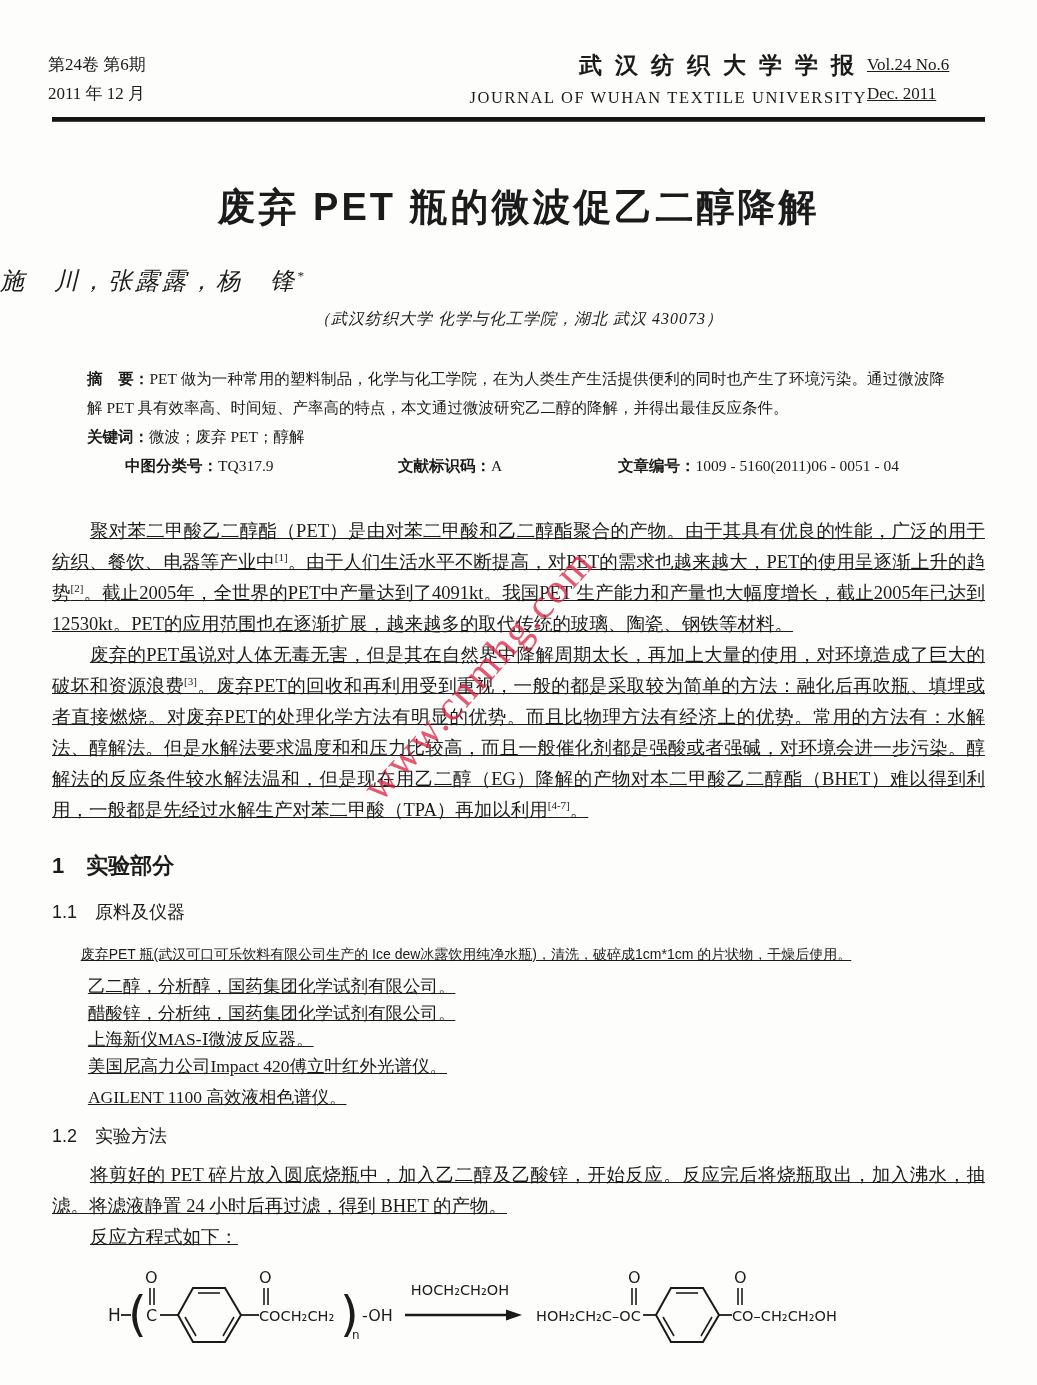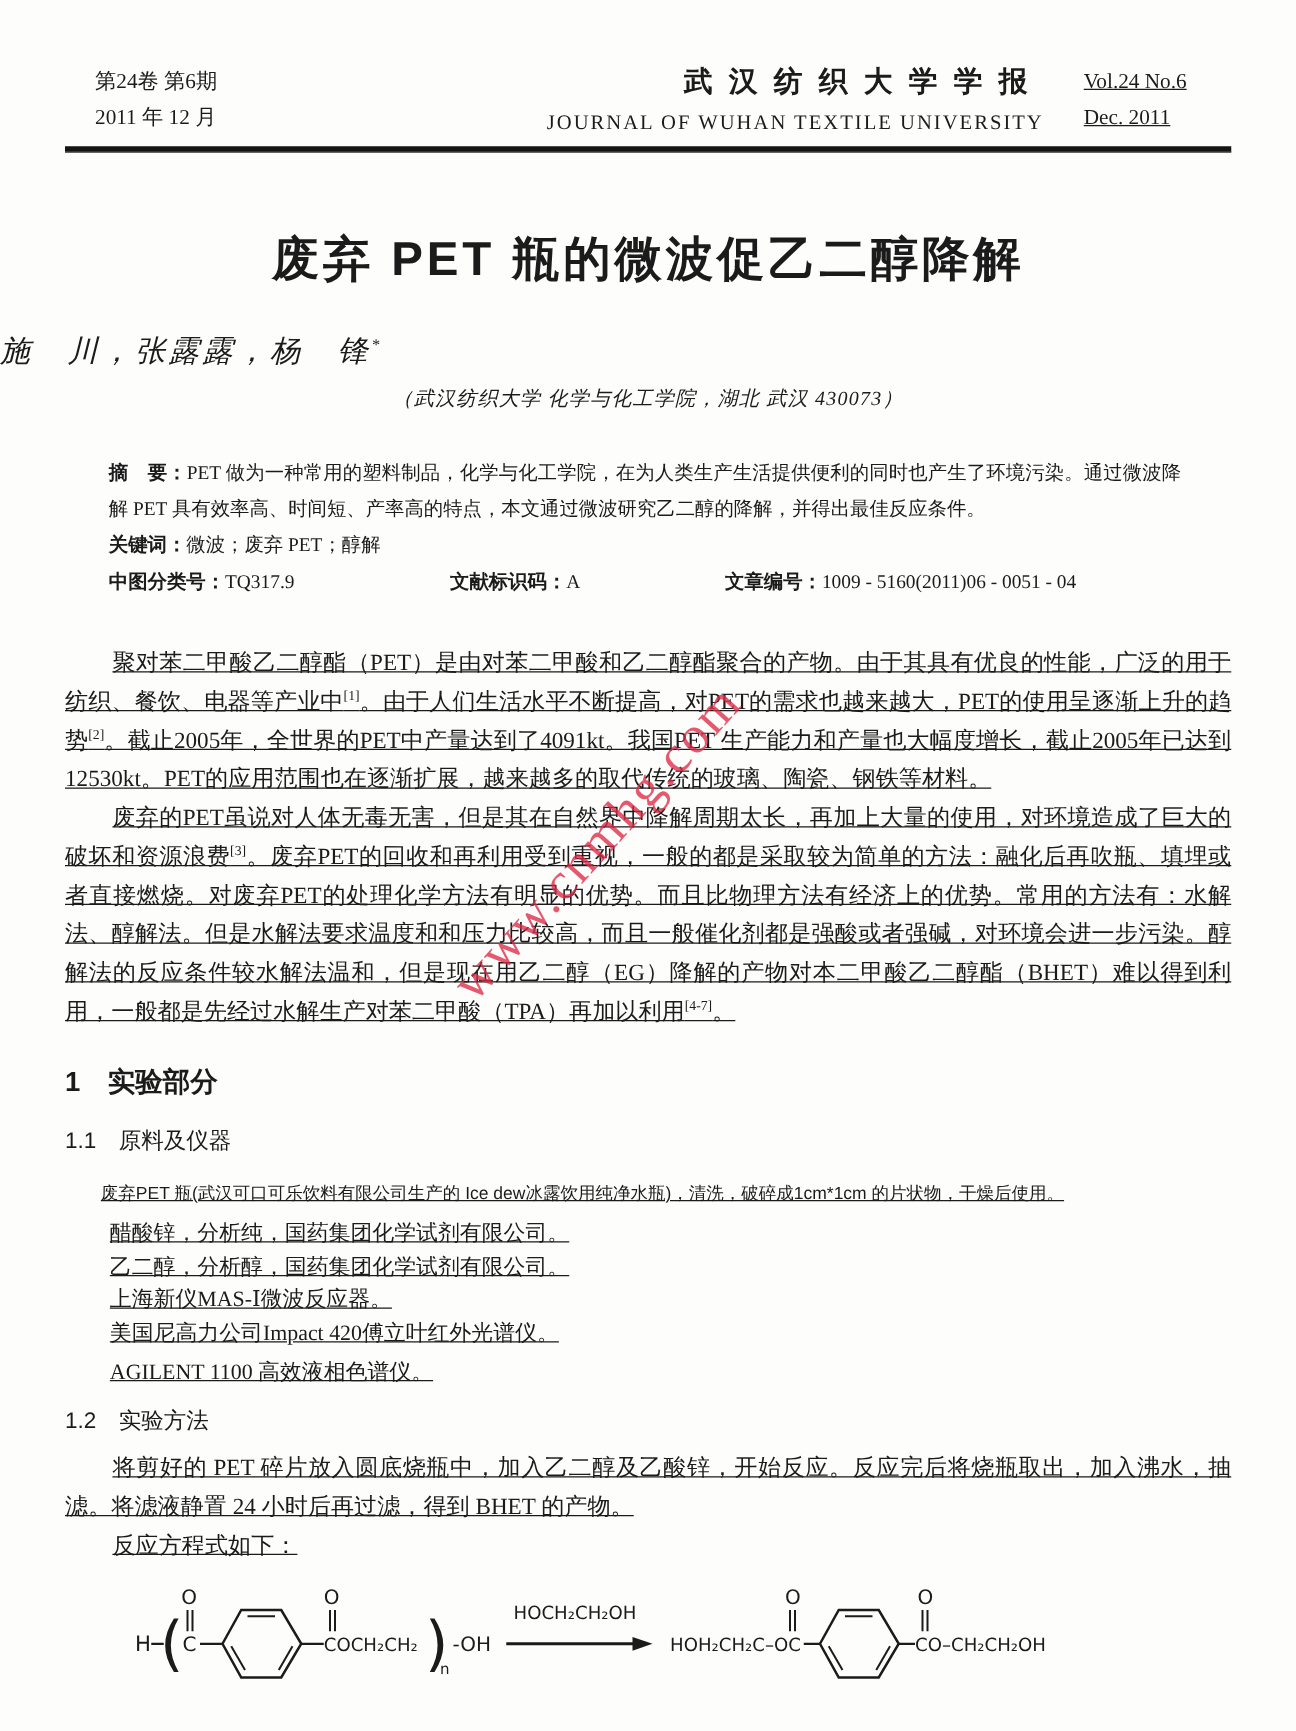--- a/index.html
+++ b/index.html
@@ -7,41 +7,41 @@
     position:relative;
     width:1037px;height:1385px;
     margin:0 auto;
     background:#fdfdfc;
     color:#1b1b1b;
     font-family:"Liberation Serif","DejaVu Serif",serif;
     overflow:hidden;
   }
 
   
-  .header{display:flex;justify-content:space-between;align-items:flex-start;padding:50px 52px 0 76px;gap:32px;}
+  .header{display:flex;justify-content:space-between;align-items:flex-start;padding:50px 52px 0 48px;}
   .header-left,.header-right{font-size:17px;line-height:29px;white-space:nowrap;}
   .header-left{width:210px;}
   .header-right{width:118px;text-decoration:underline;}
   .header-center{flex:1;text-align:right;}
   .journal-cn{font-size:23px;font-weight:bold;letter-spacing:13px;font-family:"Liberation Sans","DejaVu Sans",sans-serif;}
   .journal-en{font-size:16.5px;letter-spacing:1.6px;margin-top:7px;}
   .rule{margin:9px 52px 0 52px;height:4px;background:#141414;border-bottom:1px solid #444;}
 
   
   .title{margin-top:60px;text-align:center;font-size:38px;font-weight:bold;letter-spacing:3px;
          font-family:"Liberation Sans","DejaVu Sans",sans-serif;}
   .authors{margin-top:32px;text-align:left;font-size:24px;font-style:italic;letter-spacing:3px;}
   .authors sup{font-size:13px;}
   .affiliation{margin-top:12px;text-align:center;font-size:16px;font-style:italic;letter-spacing:1px;}
 
   
   .meta{margin:34px 92px 0 87px;font-size:15.5px;line-height:29px;text-align:justify;}
   .meta .label{font-weight:bold;font-family:"Liberation Sans","DejaVu Sans",sans-serif;}
   .clc-row{display:flex;text-align:left;}
-  .clc-a{width:273px;}
+  .clc-a{width:273px;margin-left:38px;}
   .clc-b{width:220px;}
   .clc-c{flex:1;}
 
   
   .body{margin:36px 52px 0 52px;font-size:18.5px;line-height:31px;text-align:justify;}
   .body p{margin:0;}
   .indent{text-indent:2.05em;text-decoration:underline;}
   sup.ref{font-size:11px;line-height:0;}
   .h1{font-size:22px;font-weight:bold;margin:24px 0 16px 0;text-align:left;
       font-family:"Liberation Sans","DejaVu Sans",sans-serif;}
@@ -116,22 +116,22 @@
   </div>
 
   <div class="body">
     <p class="indent"><span>聚对苯二甲酸乙二醇酯（PET）是由对苯二甲酸和乙二醇酯聚合的产物。由于其具有优良的性能，广泛的用于纺织、餐饮、电器等产业中</span><sup class="ref">[1]</sup><span>。由于人们生活水平不断提高，对PET的需求也越来越大，PET的使用呈逐渐上升的趋势</span><sup class="ref">[2]</sup><span>。截止2005年，全世界的PET中产量达到了4091kt。我国PET 生产能力和产量也大幅度增长，截止2005年已达到12530kt。PET的应用范围也在逐渐扩展，越来越多的取代传统的玻璃、陶瓷、钢铁等材料。</span></p>
     <p class="indent"><span>废弃的PET虽说对人体无毒无害，但是其在自然界中降解周期太长，再加上大量的使用，对环境造成了巨大的破坏和资源浪费</span><sup class="ref">[3]</sup><span>。废弃PET的回收和再利用受到重视，一般的都是采取较为简单的方法：融化后再吹瓶、填埋或者直接燃烧。对废弃PET的处理化学方法有明显的优势。而且比物理方法有经济上的优势。常用的方法有：水解法、醇解法。但是水解法要求温度和和压力比较高，而且一般催化剂都是强酸或者强碱，对环境会进一步污染。醇解法的反应条件较水解法温和，但是现在用乙二醇（EG）降解的产物对本二甲酸乙二醇酯（BHET）难以得到利用，一般都是先经过水解生产对苯二甲酸（TPA）再加以利用</span><sup class="ref">[4-7]</sup><span>。</span></p>
 
     <div class="h1">1　实验部分</div>
     <div class="h2">1.1　原料及仪器</div>
     <p class="indent sans-para">废弃PET 瓶(武汉可口可乐饮料有限公司生产的 Ice dew冰露饮用纯净水瓶)，清洗，破碎成1cm*1cm 的片状物，干燥后使用。</p>
     <div class="materials">
+      <p class="indent">乙二醇，分析醇，国药集团化学试剂有限公司。</p>
       <p class="indent">醋酸锌，分析纯，国药集团化学试剂有限公司。</p>
-      <p class="indent">乙二醇，分析醇，国药集团化学试剂有限公司。</p>
       <p class="indent">上海新仪MAS-Ⅰ微波反应器。</p>
       <p class="indent">美国尼高力公司Impact 420傅立叶红外光谱仪。</p>
       <p class="indent">AGILENT 1100 高效液相色谱仪。</p>
     </div>
 
     <div class="h2">1.2　实验方法</div>
     <p class="indent">将剪好的 PET 碎片放入圆底烧瓶中，加入乙二醇及乙酸锌，开始反应。反应完后将烧瓶取出，加入沸水，抽滤。将滤液静置 24 小时后再过滤，得到 BHET 的产物。</p>
     <p class="indent">反应方程式如下：</p>
 
     <div class="equation">

